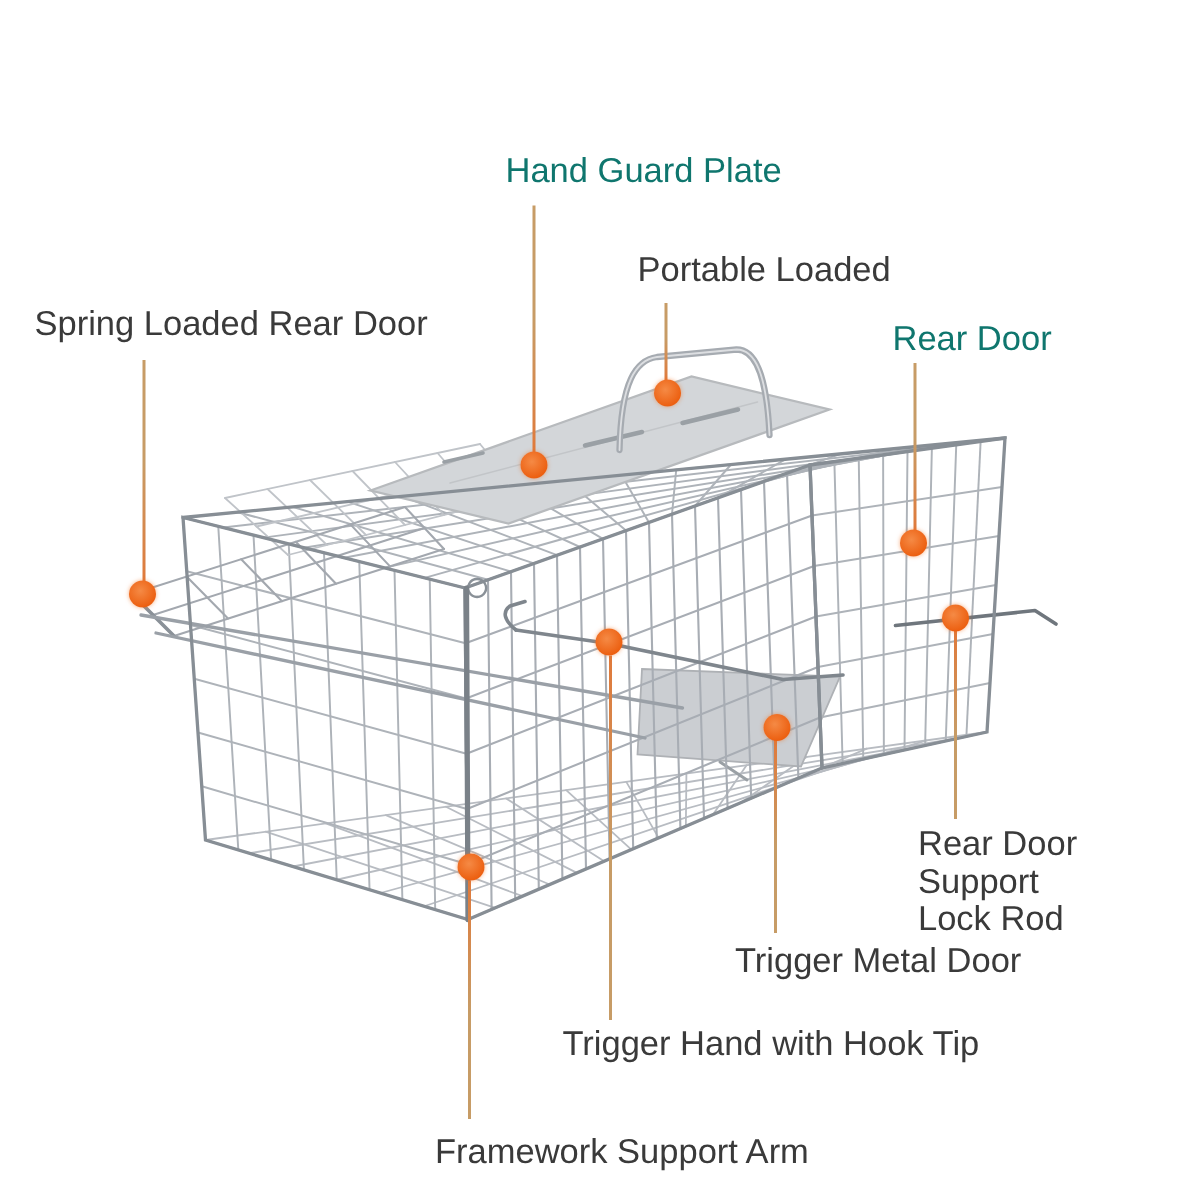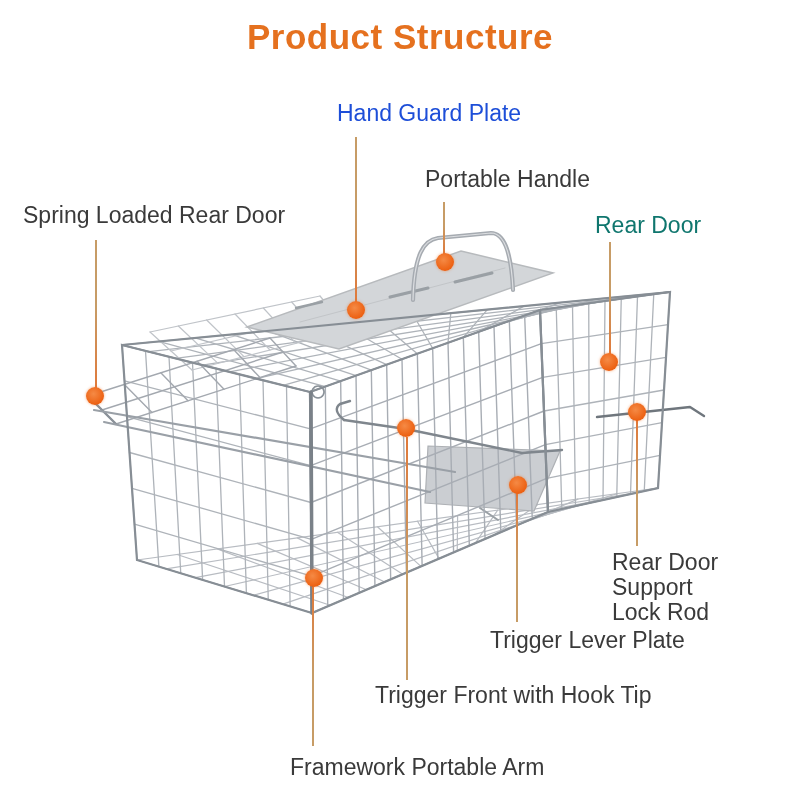--- a/index.html
+++ b/index.html
@@ -47,21 +47,20 @@
     position: absolute;
     width: 18px;
     height: 18px;
     border-radius: 50%;
   }
 </style>
 </head>
 <body>
 
 <div id="stage">
-  <div class="page-title" style="color: rgb(229, 113, 31);">Product Structure</div>
   <svg id="cage-svg" viewBox="0 0 800 800" xmlns="http://www.w3.org/2000/svg">
       <g>
         <line x1="137" y1="560" x2="312" y2="613" stroke="#b8bcc2" stroke-width="1.2" stroke-linecap="round"></line>
         <line x1="177.0769230769231" y1="554.4615384615385" x2="330.15384615384613" y2="605.2307692307693" stroke="#b8bcc2" stroke-width="1.2" stroke-linecap="round"></line>
         <line x1="217.15384615384616" y1="548.9230769230769" x2="348.3076923076923" y2="597.4615384615385" stroke="#b8bcc2" stroke-width="1.2" stroke-linecap="round"></line>
         <line x1="257.2307692307692" y1="543.3846153846154" x2="366.46153846153845" y2="589.6923076923077" stroke="#b8bcc2" stroke-width="1.2" stroke-linecap="round"></line>
         <line x1="297.3076923076923" y1="537.8461538461538" x2="384.61538461538464" y2="581.9230769230769" stroke="#b8bcc2" stroke-width="1.2" stroke-linecap="round"></line>
         <line x1="337.38461538461536" y1="532.3076923076923" x2="402.7692307692308" y2="574.1538461538462" stroke="#b8bcc2" stroke-width="1.2" stroke-linecap="round"></line>
         <line x1="377.46153846153845" y1="526.7692307692307" x2="420.9230769230769" y2="566.3846153846154" stroke="#b8bcc2" stroke-width="1.2" stroke-linecap="round"></line>
         <line x1="417.53846153846155" y1="521.2307692307693" x2="439.0769230769231" y2="558.6153846153846" stroke="#b8bcc2" stroke-width="1.2" stroke-linecap="round"></line>
@@ -217,39 +216,39 @@
       </g>
       <g>
         <polygon points="122,345 310,392 312,613 137,560" fill="none" stroke="#878e95" stroke-width="2.2"></polygon>
         <polygon points="310,392 540,310 548,512 312,613" fill="none" stroke="#878e95" stroke-width="2.2"></polygon>
         <polygon points="540,310 670,292 658,488 548,512" fill="none" stroke="#878e95" stroke-width="2.2"></polygon>
         <line x1="122" y1="345" x2="670" y2="292" stroke="#878e95" stroke-width="2.2" stroke-linecap="round"></line>
         <line x1="311" y1="392" x2="312" y2="613" stroke="#7a8188" stroke-width="3.5" stroke-linecap="round"></line>
       </g>
     </svg>
   <div id="annotation-layer">
-      <div class="callout-label" style="left: 337px; top: 101px; color: #1d4ed8;">Hand Guard Plate</div>
+      <div class="callout-label" style="left: 337px; top: 101px; color: #0f766e;">Hand Guard Plate</div>
       <div class="leader" style="left: 355px; top: 137px; height: 165px; background: linear-gradient(0deg, rgb(224, 121, 58) 0%, rgb(199, 156, 102) 55%);"></div>
       <div class="dot" style="left: 347px; top: 301px; background: radial-gradient(circle at 42% 38%, rgb(245, 138, 69), rgb(236, 95, 16) 72%); box-shadow: rgba(240, 110, 30, 0.55) 0px 0px 3px;"></div>
-      <div class="callout-label" style="left: 425px; top: 167px; color: rgb(58, 58, 58);">Portable Handle</div>
+      <div class="callout-label" style="left: 425px; top: 167px; color: rgb(58, 58, 58);">Portable Loaded</div>
       <div class="leader" style="left: 443px; top: 202px; height: 52px; background: linear-gradient(0deg, rgb(224, 121, 58) 0%, rgb(199, 156, 102) 55%);"></div>
       <div class="dot" style="left: 436px; top: 253px; background: radial-gradient(circle at 42% 38%, rgb(245, 138, 69), rgb(236, 95, 16) 72%); box-shadow: rgba(240, 110, 30, 0.55) 0px 0px 3px;"></div>
       <div class="callout-label" style="left: 23px; top: 203px; color: rgb(58, 58, 58);">Spring Loaded Rear Door</div>
       <div class="leader" style="left: 95px; top: 240px; height: 148px; background: linear-gradient(0deg, rgb(224, 121, 58) 0%, rgb(199, 156, 102) 55%);"></div>
       <div class="dot" style="left: 86px; top: 387px; background: radial-gradient(circle at 42% 38%, rgb(245, 138, 69), rgb(236, 95, 16) 72%); box-shadow: rgba(240, 110, 30, 0.55) 0px 0px 3px;"></div>
       <div class="callout-label" style="left: 595px; top: 213px; color: #0f766e;">Rear Door</div>
       <div class="leader" style="left: 609px; top: 242px; height: 112px; background: linear-gradient(0deg, rgb(224, 121, 58) 0%, rgb(199, 156, 102) 55%);"></div>
       <div class="dot" style="left: 600px; top: 353px; background: radial-gradient(circle at 42% 38%, rgb(245, 138, 69), rgb(236, 95, 16) 72%); box-shadow: rgba(240, 110, 30, 0.55) 0px 0px 3px;"></div>
       <div class="callout-label" style="left: 612px; top: 550px; color: rgb(58, 58, 58);">Rear Door Support
 Lock Rod</div>
       <div class="leader" style="left: 636px; top: 420px; height: 126px; background: linear-gradient(rgb(224, 121, 58) 0%, rgb(199, 156, 102) 55%);"></div>
       <div class="dot" style="left: 628px; top: 403px; background: radial-gradient(circle at 42% 38%, rgb(245, 138, 69), rgb(236, 95, 16) 72%); box-shadow: rgba(240, 110, 30, 0.55) 0px 0px 3px;"></div>
-      <div class="callout-label" style="left: 490px; top: 628px; color: rgb(58, 58, 58);">Trigger Lever Plate</div>
+      <div class="callout-label" style="left: 490px; top: 628px; color: rgb(58, 58, 58);">Trigger Metal Door</div>
       <div class="leader" style="left: 516px; top: 493px; height: 129px; background: linear-gradient(rgb(224, 121, 58) 0%, rgb(199, 156, 102) 55%);"></div>
       <div class="dot" style="left: 509px; top: 476px; background: radial-gradient(circle at 42% 38%, rgb(245, 138, 69), rgb(236, 95, 16) 72%); box-shadow: rgba(240, 110, 30, 0.55) 0px 0px 3px;"></div>
-      <div class="callout-label" style="left: 375px; top: 683px; color: rgb(58, 58, 58);">Trigger Front with Hook Tip</div>
+      <div class="callout-label" style="left: 375px; top: 683px; color: rgb(58, 58, 58);">Trigger Hand with Hook Tip</div>
       <div class="leader" style="left: 406px; top: 437px; height: 243px; background: linear-gradient(rgb(224, 121, 58) 0%, rgb(199, 156, 102) 55%);"></div>
       <div class="dot" style="left: 397px; top: 419px; background: radial-gradient(circle at 42% 38%, rgb(245, 138, 69), rgb(236, 95, 16) 72%); box-shadow: rgba(240, 110, 30, 0.55) 0px 0px 3px;"></div>
-      <div class="callout-label" style="left: 290px; top: 755px; color: rgb(58, 58, 58);">Framework Portable Arm</div>
+      <div class="callout-label" style="left: 290px; top: 755px; color: rgb(58, 58, 58);">Framework Support Arm</div>
       <div class="leader" style="left: 312px; top: 587px; height: 159px; background: linear-gradient(rgb(224, 121, 58) 0%, rgb(199, 156, 102) 55%);"></div>
       <div class="dot" style="left: 305px; top: 569px; background: radial-gradient(circle at 42% 38%, rgb(245, 138, 69), rgb(236, 95, 16) 72%); box-shadow: rgba(240, 110, 30, 0.55) 0px 0px 3px;"></div>
     </div>
 </div>
 
 </body></html>

